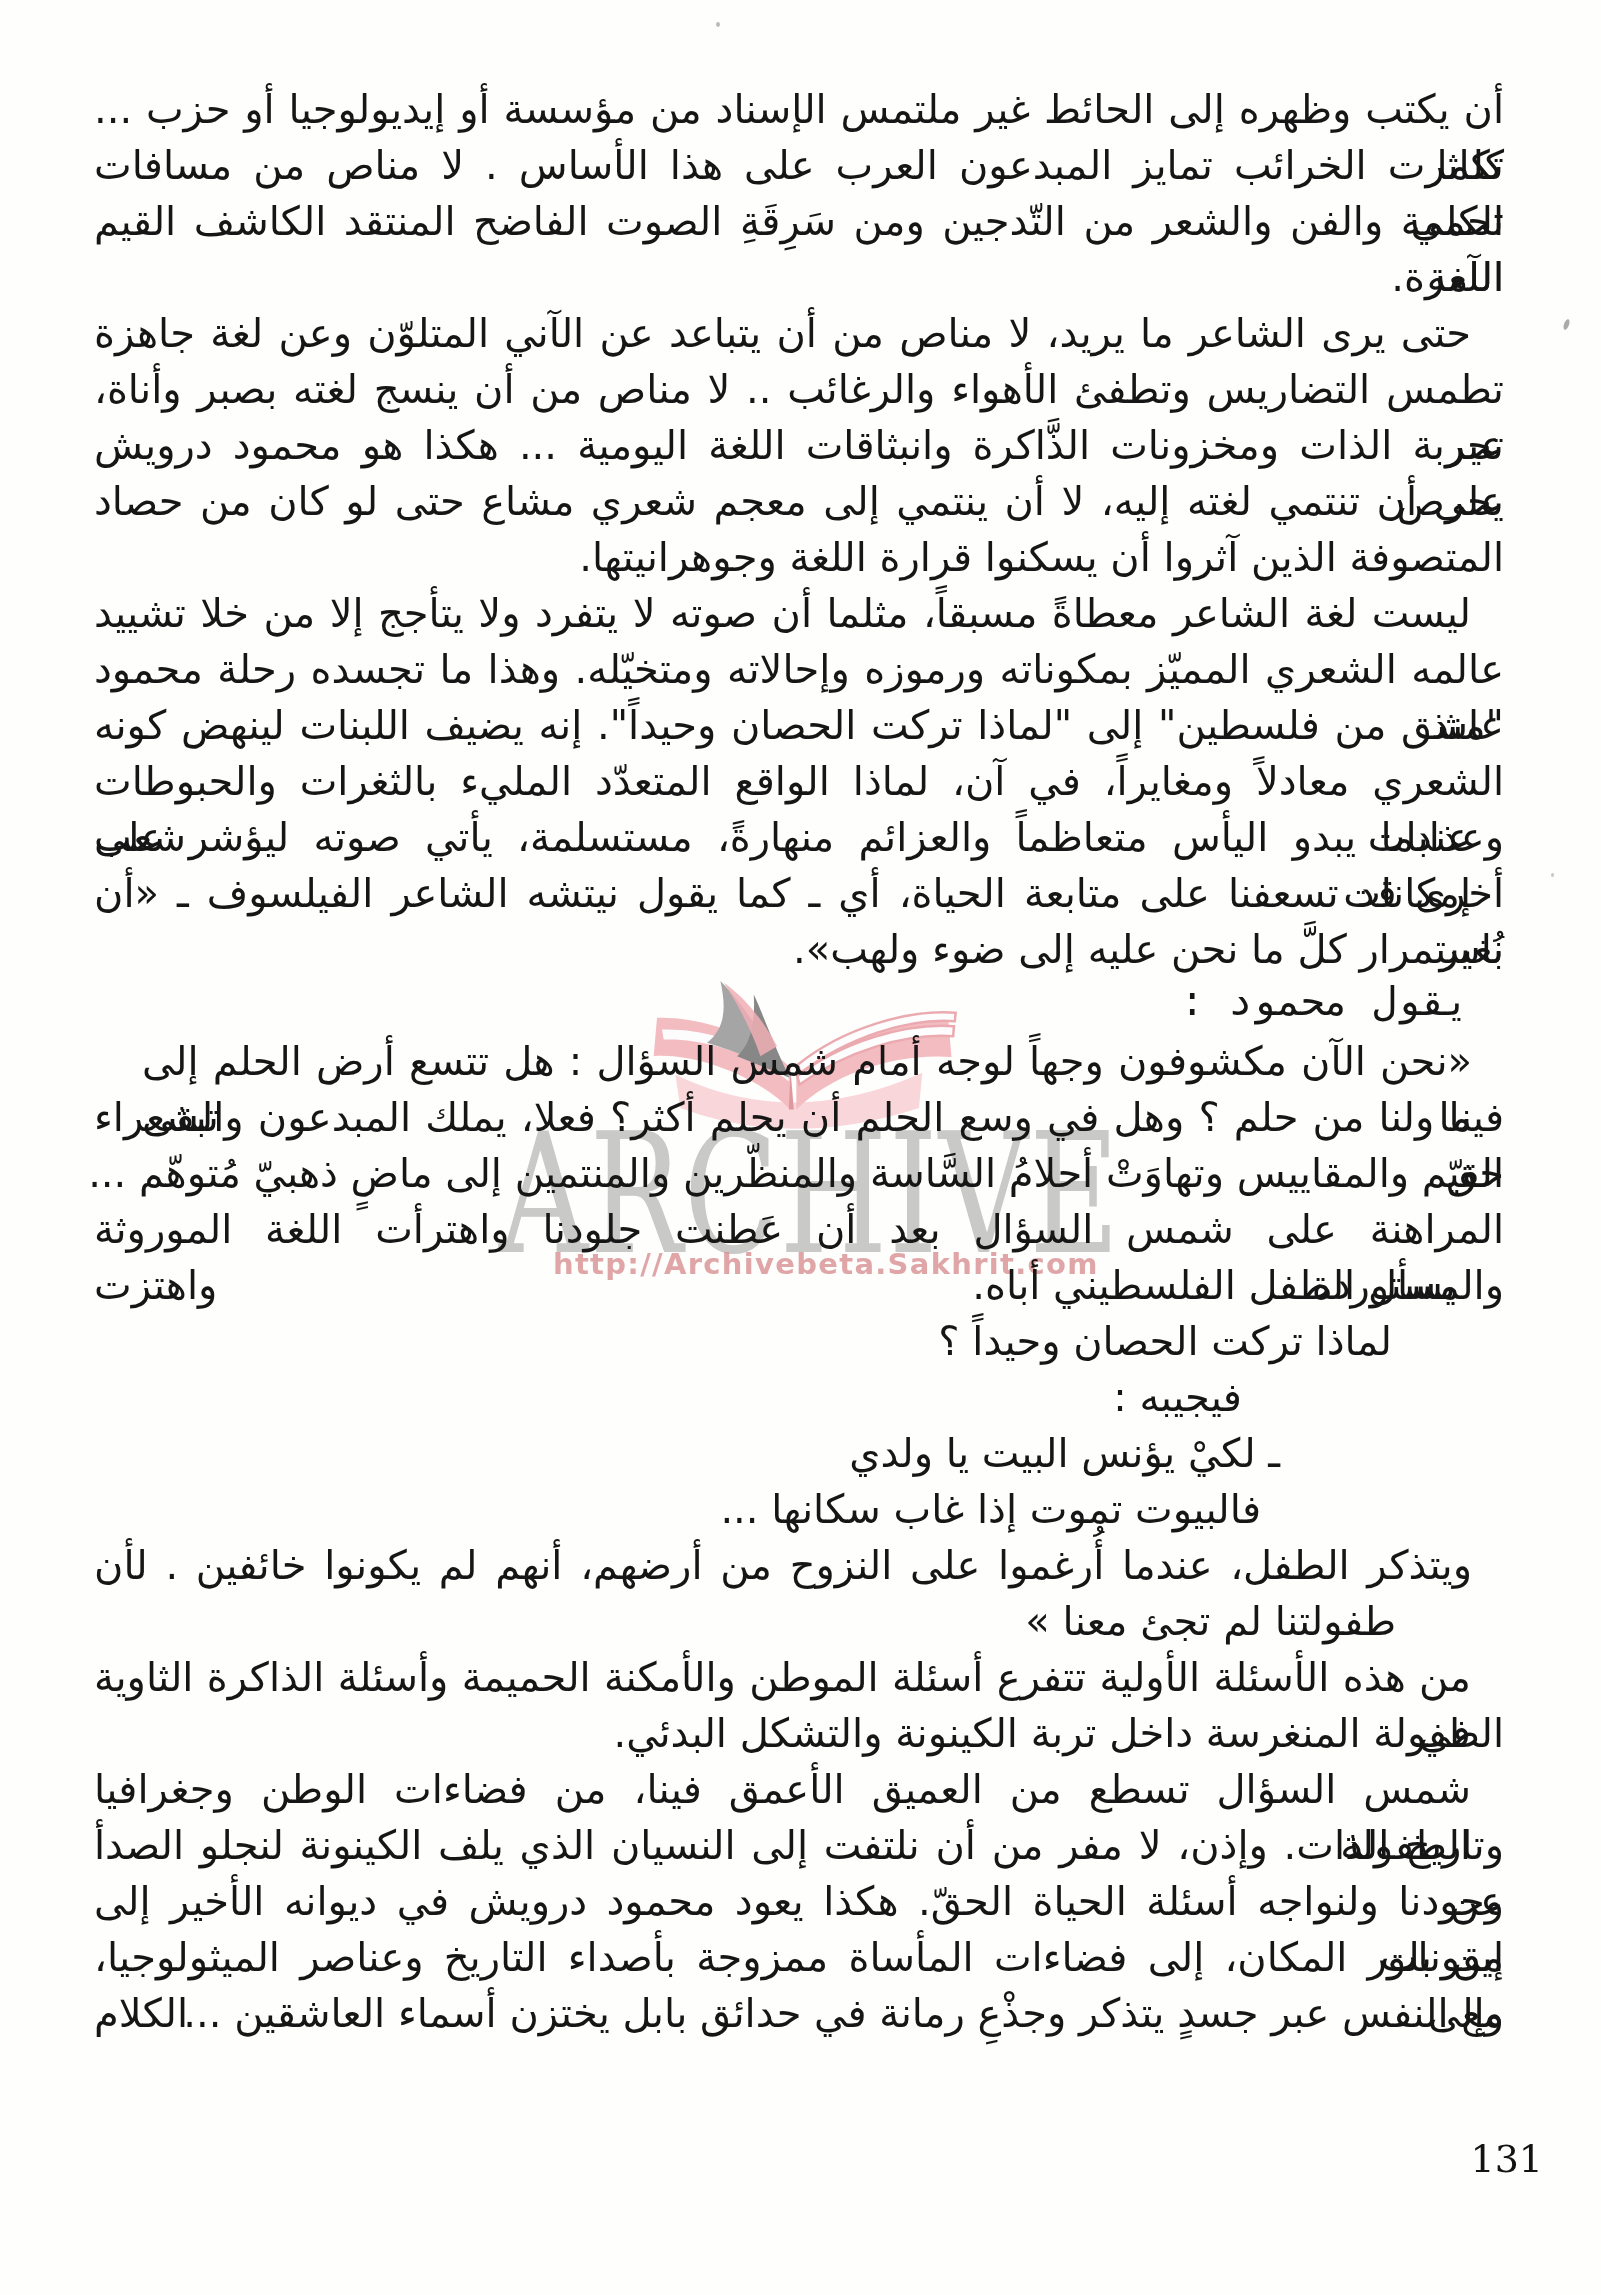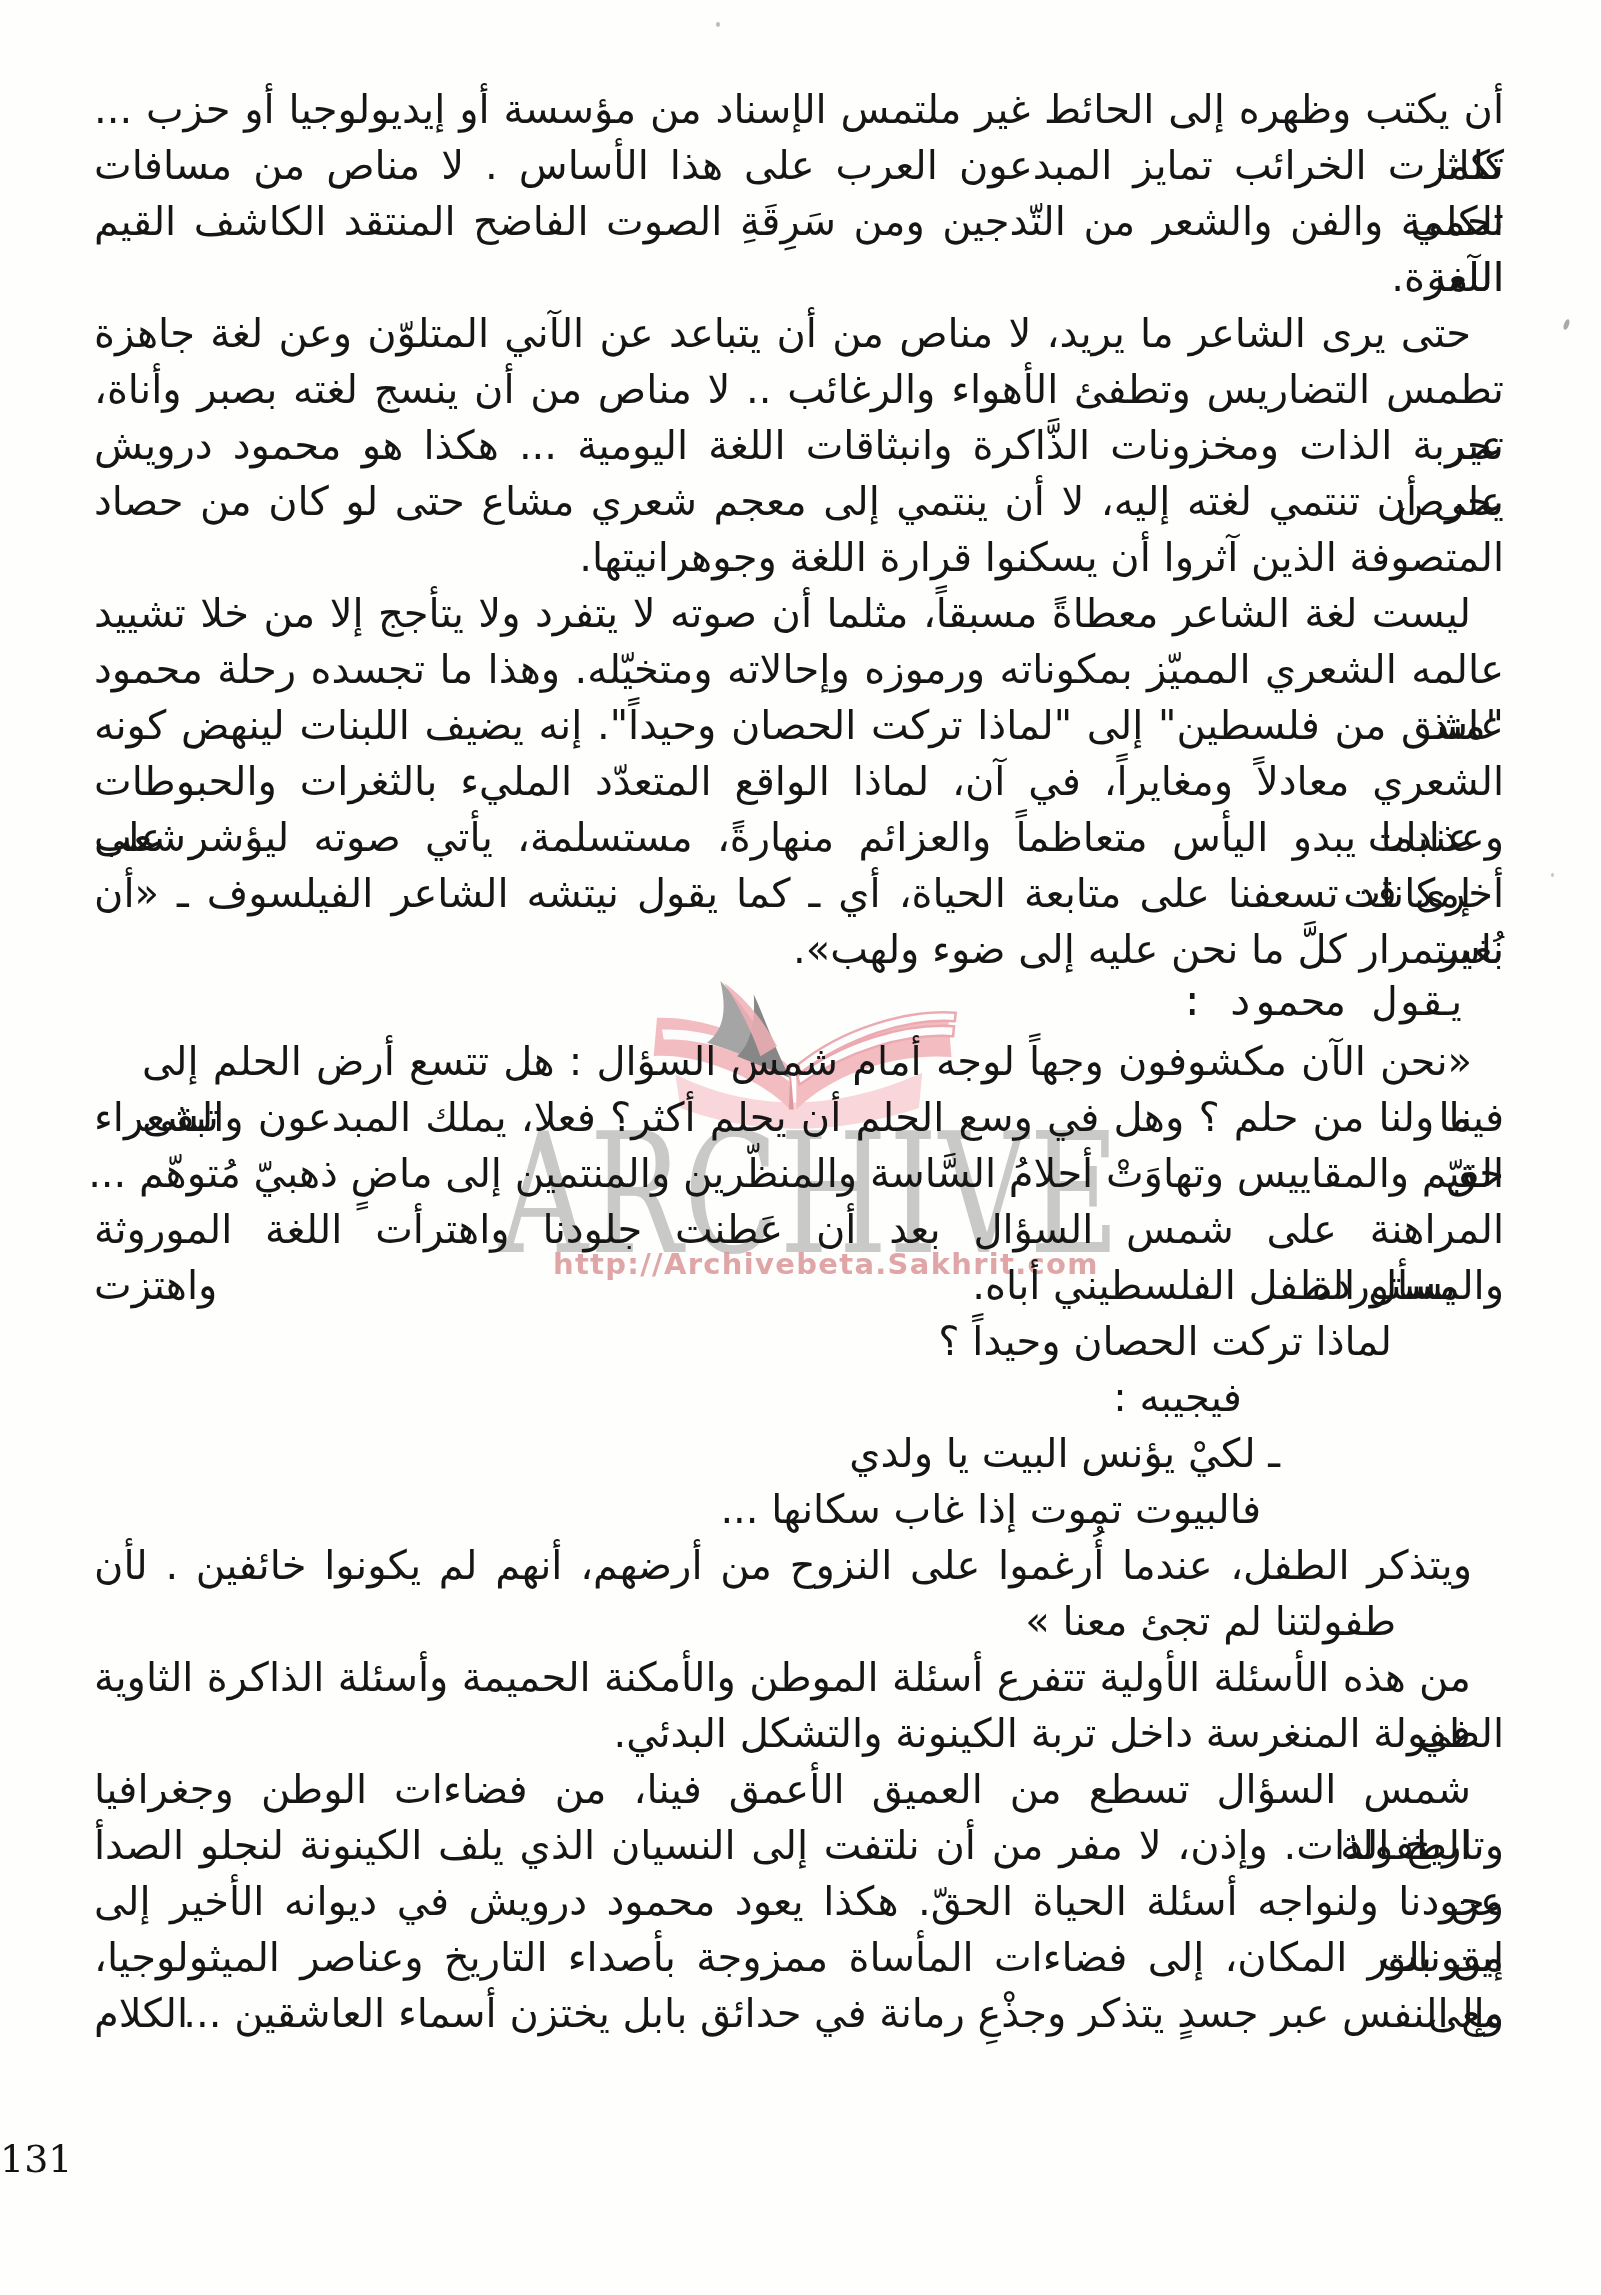--- a/index.html
+++ b/index.html
@@ -52,21 +52,21 @@
   }
   .line.j{
     text-align:justify;
     text-align-last:justify;
     text-justify:inter-word;
     white-space:normal;
   }
   .page-number{
     position:absolute;z-index:2;
     left:0;top:2137px;width:1543px;
-    text-align:left;
+    text-align:right;
     font-family:"DejaVu Serif","Liberation Serif",serif;
     font-size:38px;color:#131313;
   }
   .speck{position:absolute;z-index:0;background:#8d8d8d;border-radius:50%;}
   .speck.s1{left:1564px;top:319px;width:5px;height:11px;transform:rotate(20deg);opacity:.75;}
   .speck.s2{left:716px;top:22px;width:4.2px;height:5px;opacity:.6;}
   .speck.s3{left:1551px;top:873px;width:3.3px;height:4.2px;opacity:.5;}
 </style>
 </head>
 <body>

